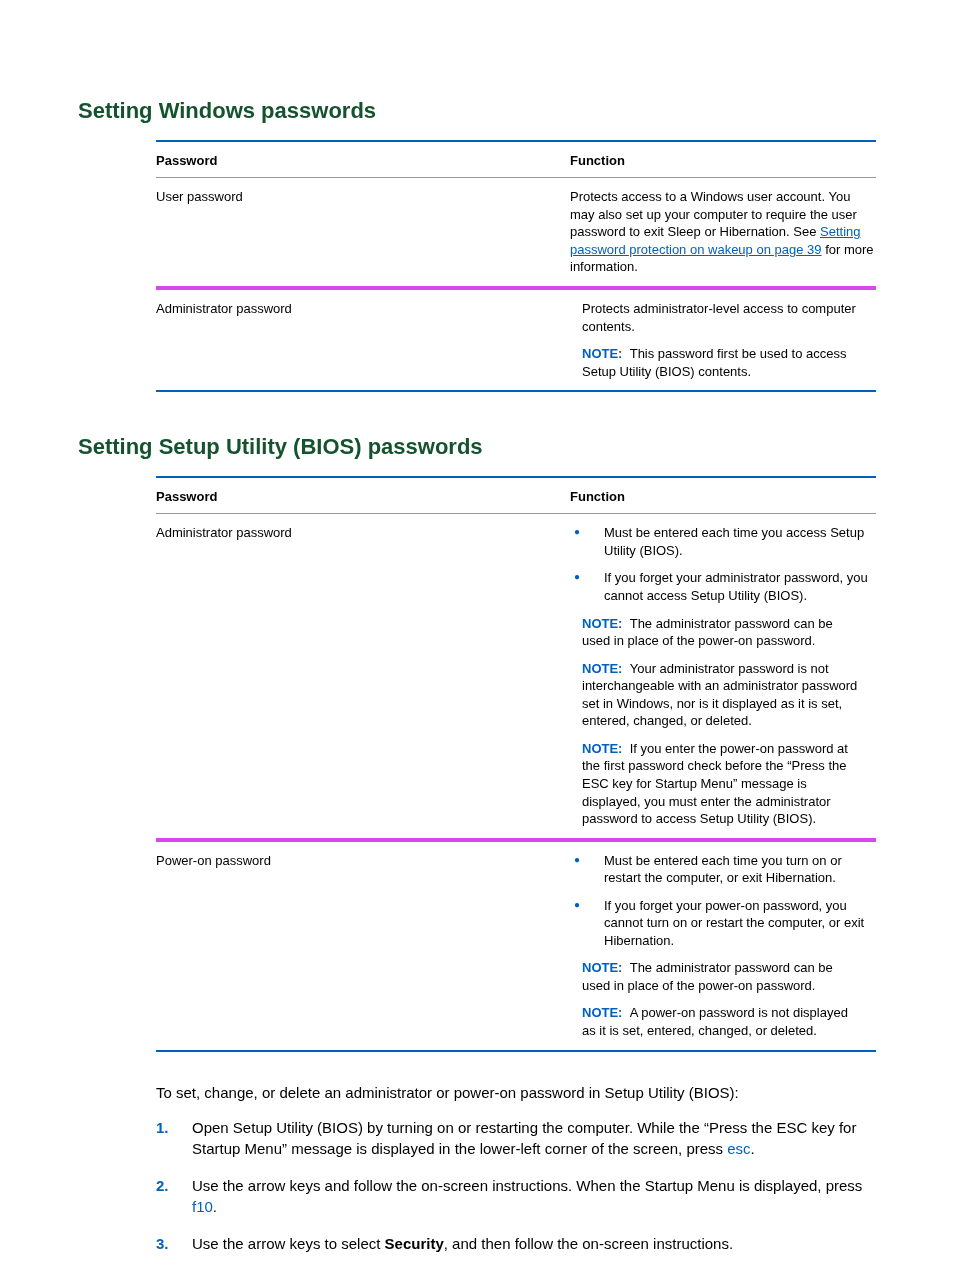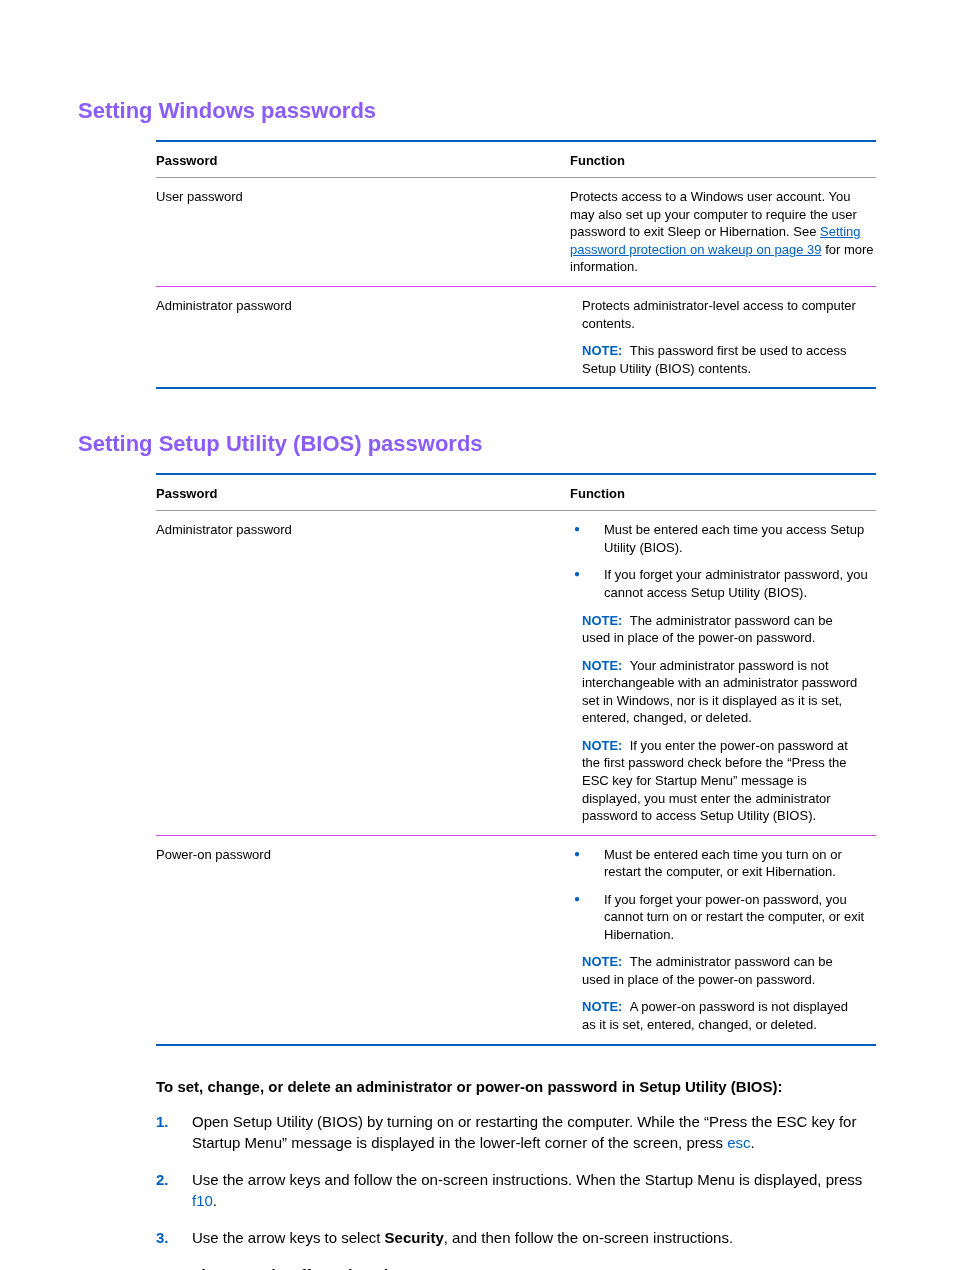--- a/index.html
+++ b/index.html
@@ -6,61 +6,61 @@
     font-family: Arial, Helvetica, sans-serif;
     margin: 0;
     padding: 78px 78px 60px 78px;
     color: #000;
     font-size: 14px;
     line-height: 1.35;
     width: 954px;
     box-sizing: border-box;
   }
   h2.section-heading {
-    color: #8b5cf6;
+    color: #14532d;
     font-size: 22px;
     font-weight: bold;
     margin: 18px 0 14px 0;
   }
   .tbl {
     margin-left: 78px;
     margin-right: 0;
     border-top: 2px solid #0060c0;
     border-bottom: 2px solid #0060c0;
     font-size: 13px;
   }
   .tbl .hdr {
     display: flex;
     border-bottom: 1px solid #999;
     padding: 10px 0 8px 0;
     font-weight: bold;
   }
   .tbl .row {
     display: flex;
     padding: 10px 0 10px 0;
-    border-bottom: 1px solid #d946ef;
+    border-bottom: 4px solid #d946ef;
   }
   .tbl .row:last-child { border-bottom: none; }
   .col-pass { width: 360px; flex: 0 0 360px; padding-right: 10px;}
   .col-func { flex: 1 1 auto; padding-left: 44px; }
   .note-label { color: #0060c0; font-weight: bold; }
   a.link { color: #0060c0; text-decoration: underline; }
   .para { margin: 10px 12px; }
   ul.bullets { list-style: none; padding: 0; margin: 0; }
   ul.bullets li { position: relative; padding-left: 34px; margin-bottom: 10px;}
   ul.bullets li::before {
     content: "●";
     color: #0060c0;
     position: absolute;
     left: 4px;
     top: 1px;
     font-size: 10px;
   }
   .body-area { margin-left: 78px; margin-top: 30px; font-size: 15px; line-height:1.4;}
-  .body-area p { margin: 10px 0 14px 0; font-weight: bold;}
+  .body-area p { margin: 10px 0 14px 0;}
   ol.steps { margin: 0 0 12px 0; padding-left: 0; list-style: none; }
   ol.steps li { position: relative; padding-left: 36px; margin: 10px 0 16px 0;}
   ol.steps li .num { position: absolute; left: 0; top: 0; color:#0060c0; font-weight:bold; }
   .kb { color:#0060c0; }
   .footer { position: relative; margin-top: 60px; text-align: right; font-size:15px; padding-right:0;}
   .bold { font-weight: bold; margin-top: 32px; }
 </style>
 </head>
 <body>
 

